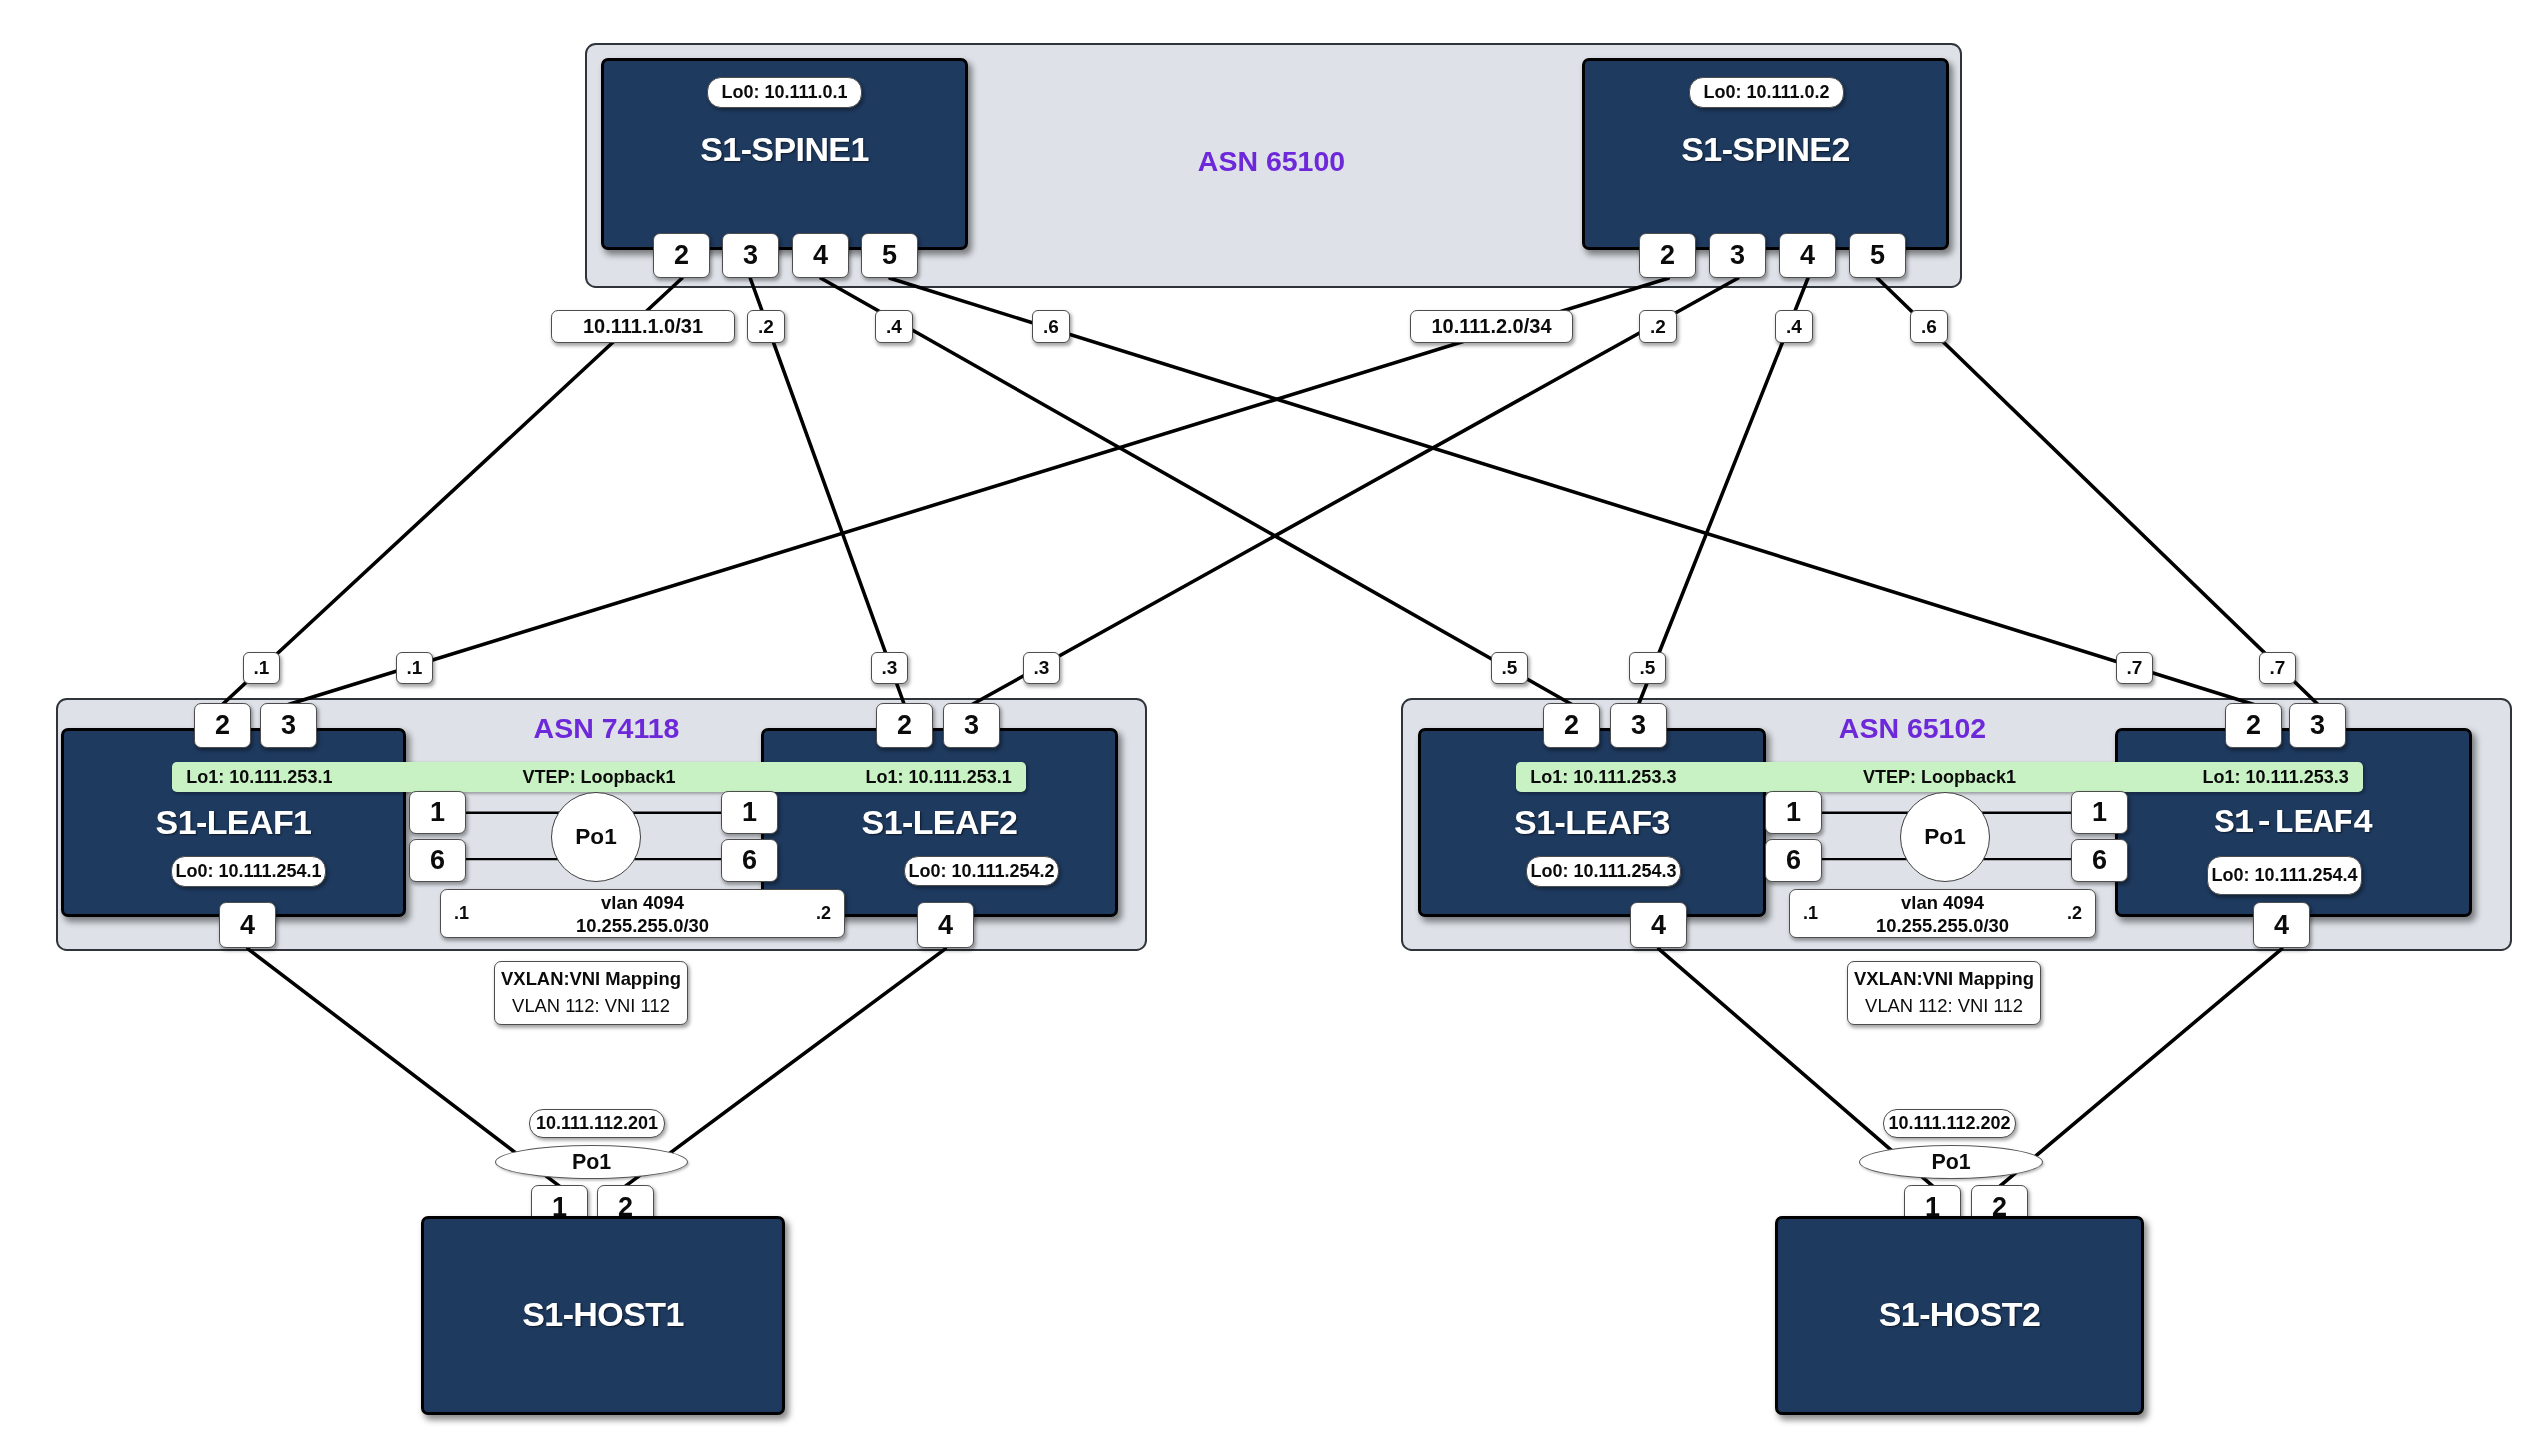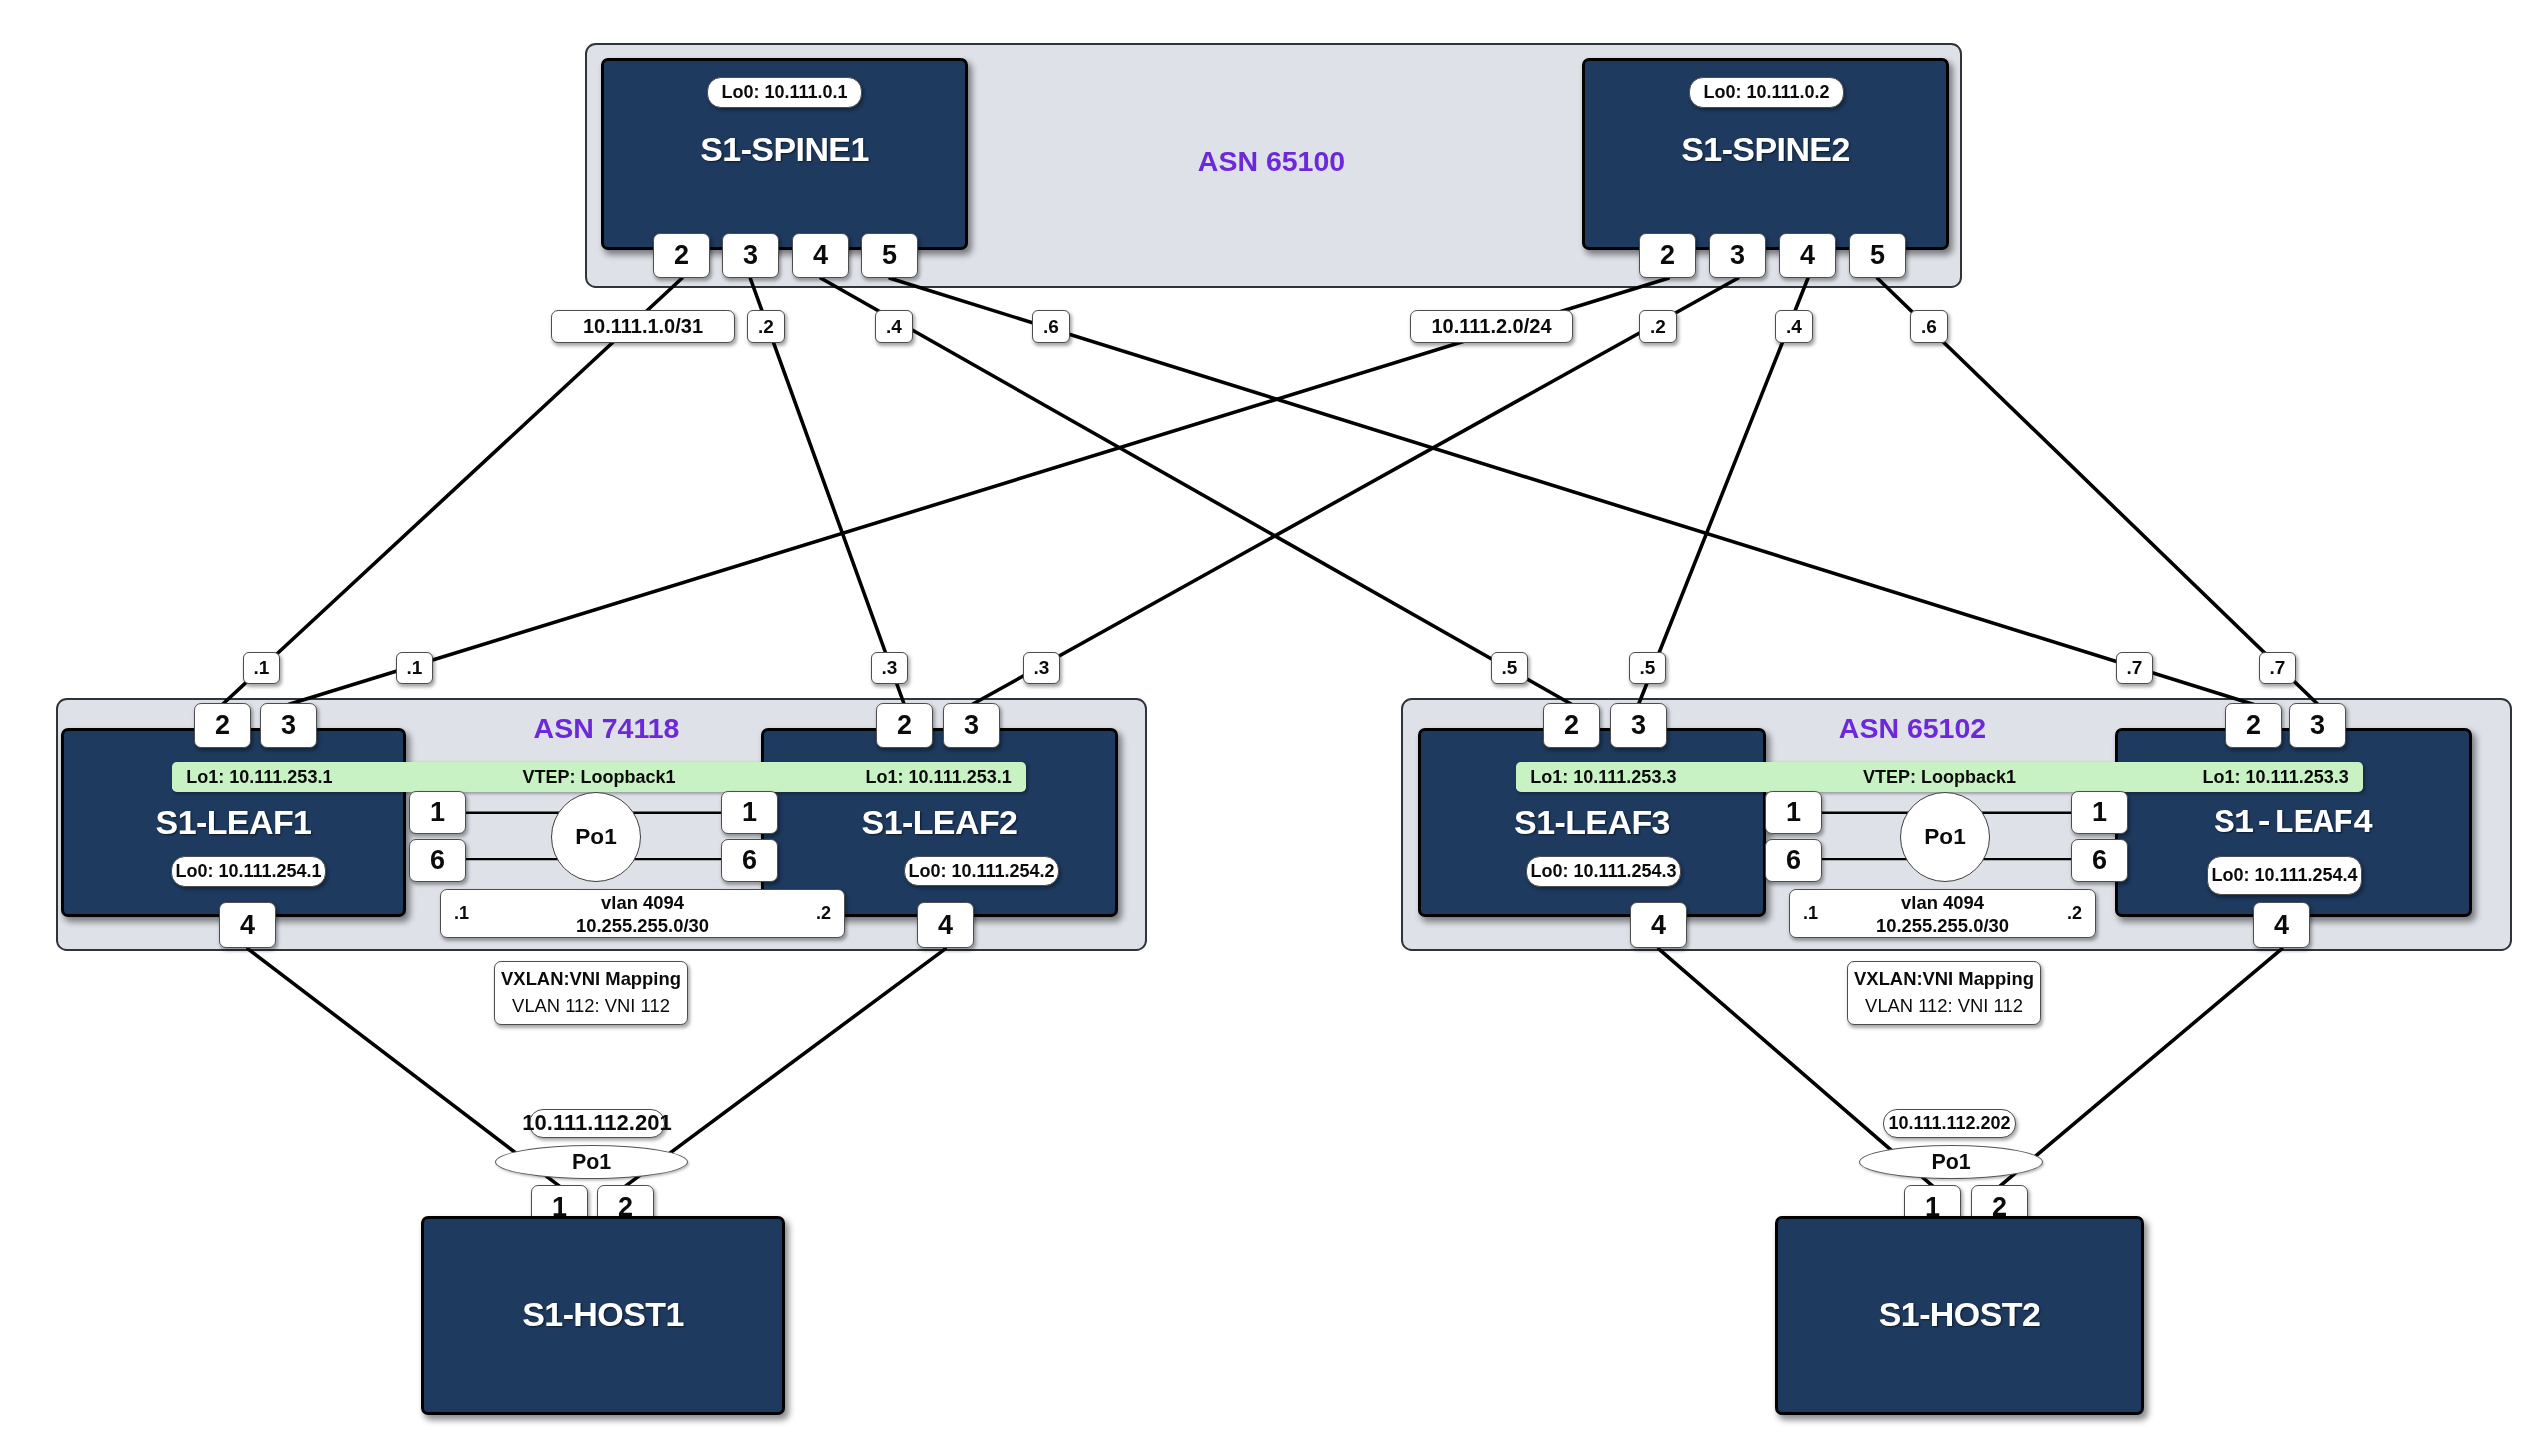--- a/index.html
+++ b/index.html
@@ -71,21 +71,21 @@
 <div class="abs wbox lo" style="left:1689px;top:77px;width:155px;height:31px;">Lo0: 10.111.0.2</div>
 <div class="abs wbox port" style="left:1639px;top:233px;width:57px;height:45px;">2</div>
 <div class="abs wbox port" style="left:1709px;top:233px;width:57px;height:45px;">3</div>
 <div class="abs wbox port" style="left:1779px;top:233px;width:57px;height:45px;">4</div>
 <div class="abs wbox port" style="left:1849px;top:233px;width:57px;height:45px;">5</div>
 
 <div class="abs wbox subnet" style="left:551px;top:310px;width:184px;height:33px;">10.111.1.0/31</div>
 <div class="abs wbox octet" style="left:747px;top:310px;width:38px;height:33px;">.2</div>
 <div class="abs wbox octet" style="left:875px;top:310px;width:38px;height:33px;">.4</div>
 <div class="abs wbox octet" style="left:1032px;top:310px;width:38px;height:33px;">.6</div>
-<div class="abs wbox subnet" style="left:1410px;top:310px;width:163px;height:33px;">10.111.2.0/24</div>
+<div class="abs wbox subnet" style="left:1410px;top:310px;width:163px;height:33px;">10.111.2.0/34</div>
 <div class="abs wbox octet" style="left:1639px;top:310px;width:38px;height:33px;">.2</div>
 <div class="abs wbox octet" style="left:1775px;top:310px;width:38px;height:33px;">.4</div>
 <div class="abs wbox octet" style="left:1910px;top:310px;width:38px;height:33px;">.6</div>
 
 <div class="abs wbox octet" style="left:243px;top:652px;width:37px;height:32px;">.1</div>
 <div class="abs wbox octet" style="left:396px;top:652px;width:37px;height:32px;">.1</div>
 <div class="abs wbox octet" style="left:871px;top:652px;width:37px;height:32px;">.3</div>
 <div class="abs wbox octet" style="left:1023px;top:652px;width:37px;height:32px;">.3</div>
 <div class="abs wbox octet" style="left:1491px;top:652px;width:37px;height:32px;">.5</div>
 <div class="abs wbox octet" style="left:1629px;top:652px;width:37px;height:32px;">.5</div>
@@ -124,21 +124,21 @@
   <span class="oct">.2</span>
 </div>
 <div class="abs wbox port" style="left:219px;top:902px;width:57px;height:46px;">4</div>
 <div class="abs wbox port" style="left:917px;top:902px;width:57px;height:46px;">4</div>
 
 <div class="abs vxlan" style="left:494px;top:961px;width:194px;height:64px;">
   <span class="t">VXLAN:VNI Mapping</span>
   <span>VLAN 112: VNI 112</span>
 </div>
 
-<div class="abs wbox" style="left:529px;top:1109px;width:136px;height:28.5px;font-size:22px;">10.111.112.201</div>
+<div class="abs wbox" style="left:529px;top:1109px;width:136px;height:28.5px;font-size:18px;">10.111.112.201</div>
 <div class="abs ellipse" style="left:495px;top:1145px;width:193px;height:34px;">Po1</div>
 <div class="abs wbox port" style="left:531px;top:1185px;width:57px;height:45px;">1</div>
 <div class="abs wbox port" style="left:597px;top:1185px;width:57px;height:45px;">2</div>
 <div class="abs navy" style="left:421px;top:1216px;width:364px;height:199px;"></div>
 <div class="abs title" style="left:421px;top:1290px;width:364px;height:48px;">S1-HOST1</div>
 
 <div class="abs asn" style="left:1764px;top:712px;width:297px;height:32px;">ASN 65102</div>
 <div class="abs navy" style="left:1418px;top:728px;width:348px;height:189px;"></div>
 <div class="abs navy" style="left:2115px;top:728px;width:357px;height:189px;"></div>
 <div class="abs green" style="left:1516px;top:762px;width:847px;height:30px;">

